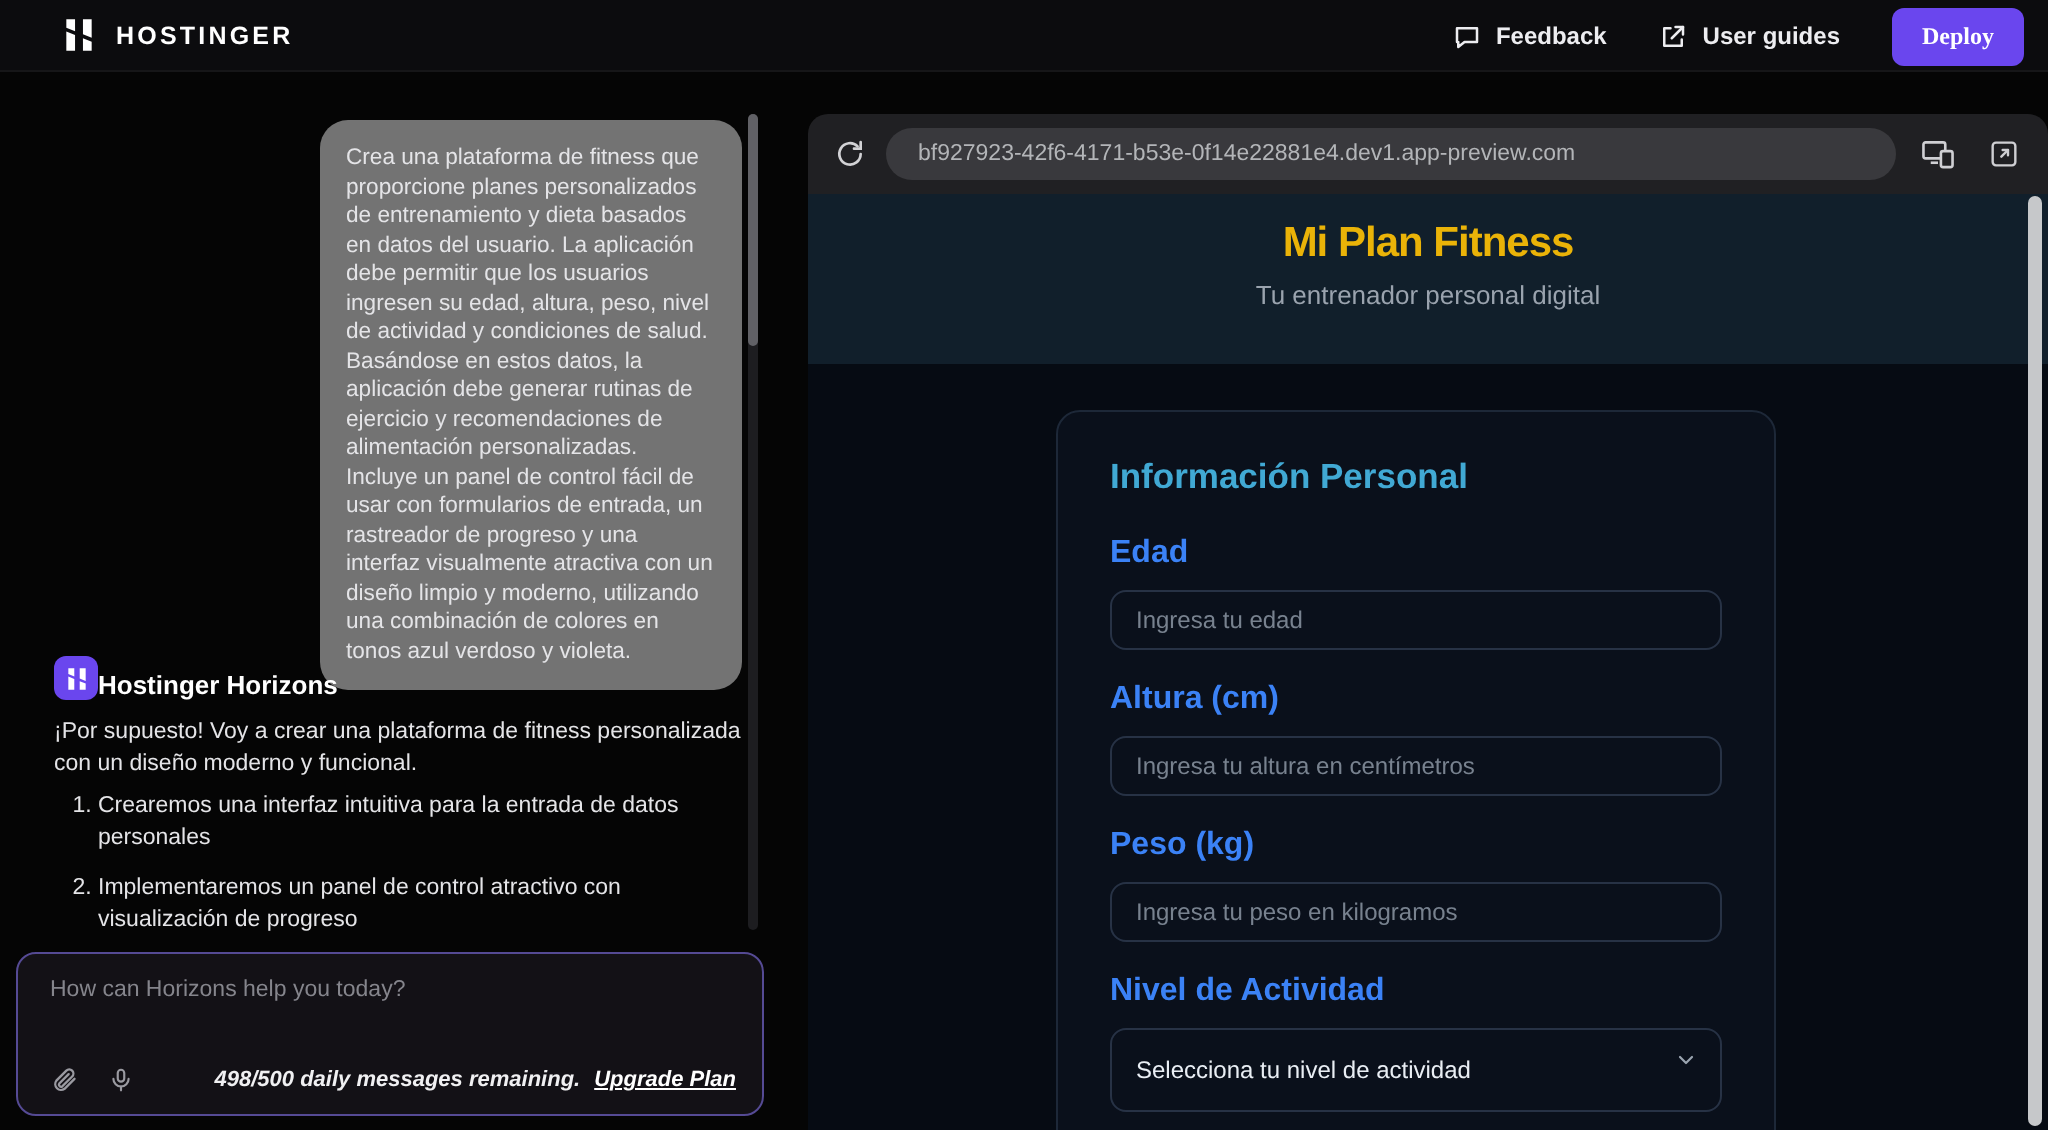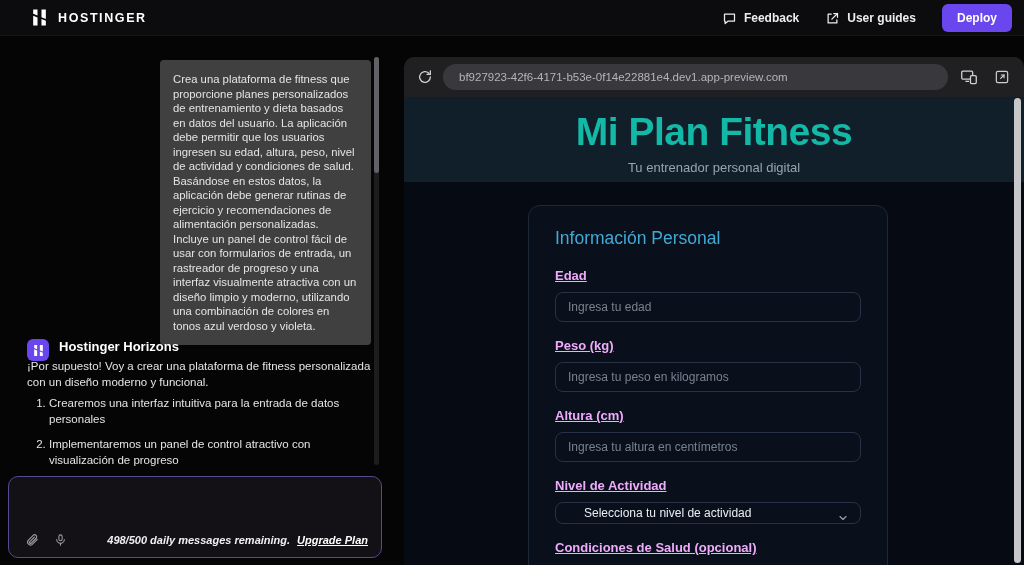--- a/index.html
+++ b/index.html
@@ -10,30 +10,30 @@
   
   .topbar { position:absolute; left:0; top:0; width:1024px; height:36px; background:#0c0c0e;
             border-bottom:1px solid #161618; display:flex; align-items:center; }
   .brand { display:flex; align-items:center; gap:9px; margin-left:30px; }
   .brand svg { display:block; }
   .brand-name { color:#fff; font-size:12.5px; font-weight:bold; letter-spacing:1.6px; }
   .topbar-right { position:absolute; right:12px; top:0; height:36px; display:flex; align-items:center; gap:26px; }
   .topbar-btn { display:flex; align-items:flex-start; gap:7px; background:none; border:none; color:#ededf0;
                 font-family:"Liberation Sans",sans-serif; font-size:12px; font-weight:600; cursor:pointer; }
   .deploy-btn { background:#6a46ee; color:#fff; border:none; border-radius:6px; padding:7px 15px;
-                font-family:Liberation Sans, sans-serif; font-size:12px; font-weight:bold; cursor:pointer; }
+                font-family:Liberation Serif, serif; font-size:12px; font-weight:bold; cursor:pointer; }
 
   
   .chat-panel { position:absolute; left:0; top:36px; width:390px; height:529px; background:#050505; }
-  .user-bubble { position:absolute; left:160px; top:24px; width:211px; background:#404040; border-radius:4px;
+  .user-bubble { position:absolute; left:160px; top:24px; width:211px; background:#737373; border-radius:14px;
                  padding:12px 13px; color:#e4e4e7; font-size:11.3px; line-height:14.5px; white-space:pre-line; }
   .chat-track { position:absolute; left:374px; top:21px; width:5px; height:408px; background:#1d1d20; border-radius:3px; }
   .chat-thumb { position:absolute; left:374px; top:21px; width:5px; height:116px; background:#616166; border-radius:3px; }
 
-  .assistant-header { position:absolute; left:27px; top:303px; display:flex; align-items:flex-start; gap:10px; }
+  .assistant-header { position:absolute; left:27px; top:292px; display:flex; align-items:flex-end; }
   .avatar { width:22px; height:22px; border-radius:6px; background:#6a46ee; display:flex; align-items:center; justify-content:center; }
   .assistant-name { color:#fff; font-size:13px; font-weight:bold; }
   .assistant-intro { position:absolute; left:27px; top:323px; width:346px; color:#e4e4e7; font-size:11.5px; line-height:15.5px; }
   .assistant-steps { position:absolute; left:27px; top:360px; width:340px; color:#e4e4e7; font-size:11.5px; line-height:15.5px;
                      padding-left:22px; }
   .assistant-steps li { margin-bottom:10px; }
 
   .chat-input-box { position:absolute; left:8px; top:440px; width:374px; height:82px; background:#131116;
                     border:1px solid #554a94; border-radius:10px; }
   .chat-input-box textarea { position:absolute; left:16px; top:12px; width:340px; height:34px; background:transparent;
@@ -52,32 +52,32 @@
                    border-radius:10px 10px 0 0; }
   .chrome { position:absolute; left:0; top:0; width:620px; height:40px; display:flex; align-items:center; }
   .refresh-btn { background:none; border:none; padding:0; margin-left:13px; cursor:pointer; display:flex; }
   .url-pill { margin-left:10px; width:505px; height:26px; background:#39393d; border-radius:13px;
               display:flex; align-items:center; padding:13px 16px; cursor:pointer; }
   .url-text { color:#b3b5b8; font-size:11.5px; white-space:nowrap; overflow:hidden; text-overflow:ellipsis; }
   .chrome-icons { margin-left:auto; margin-right:14px; display:flex; align-items:center; gap:16px; }
 
   .viewport { position:absolute; left:0; top:40px; width:620px; height:468px; background:#060b13; overflow:hidden; }
   .app-header { position:absolute; left:0; top:0; width:620px; height:85px; background:#111f2b; text-align:center; }
-  .app-title { margin-top:13px; color:#14b8a6; font-size:39px; font-weight:bold; letter-spacing:-0.5px; }
+  .app-title { margin-top:13px; color:#eab308; font-size:21px; font-weight:bold; letter-spacing:-0.5px; }
   .app-subtitle { margin-top:6px; color:#9aa3ae; font-size:13px;text-align:center; }
   .card { position:absolute; left:124px; top:108px; width:360px; height:420px; background:#0a101b;
           border:1px solid #1d2838; border-radius:12px; padding:22px 26px; }
-  .card h2 { color:#41a9d4; font-size:17.5px; font-weight:normal; margin-bottom:19px; }
+  .card h2 { color:#41a9d4; font-size:17.5px; font-weight:bold; margin-bottom:19px; }
   .field-group { margin-bottom:16px; }
-  .field-label { display:block; color:#f0abfc; font-size:13px; font-weight:bold; margin-bottom:9px;text-decoration:underline; }
+  .field-label { display:block; color:#3b82f6; font-size:16px; font-weight:bold; margin-bottom:9px; }
   .field-input { width:100%; height:30px; background:#0a101b; border:1px solid #273245; border-radius:8px;
                  padding:0 12px; color:#e9eef4; font-family:"Liberation Sans",sans-serif; font-size:12px; outline:none; }
   .field-input::placeholder { color:#78828f; }
-  .field-select { position:relative; width:100%; height:22px; background:#0a101b; border:1px solid #273245;
-                  border-radius:8px; display:flex; align-items:center; padding:0 28px; cursor:pointer; }
+  .field-select { position:relative; width:100%; height:42px; background:#0a101b; border:1px solid #273245;
+                  border-radius:8px; display:flex; align-items:center; padding:0 12px; cursor:pointer; }
   .select-value { color:#e9eef4; font-size:12px; }
   .select-chevron { position:absolute; right:11px; top:9px; }
   .preview-scrollbar { position:absolute; right:3px; top:1px; width:7px; height:465px; background:#c6c8ca; border-radius:4px; }
 
   svg { display:block; }
 </style>
 </head>
 <body>
 
 <div class="screen">
@@ -142,20 +142,21 @@
     </div>
 
     <p class="assistant-intro">¡Por supuesto! Voy a crear una plataforma de fitness personalizada con un diseño moderno y funcional.</p>
 
     <ol class="assistant-steps">
       <li>Crearemos una interfaz intuitiva para la entrada de datos personales</li>
       <li>Implementaremos un panel de control atractivo con visualización de progreso</li>
     </ol>
 
     <div class="chat-input-box">
+      <textarea placeholder="How can Horizons help you today?" style=""></textarea>
       <div class="input-footer">
         <div class="input-icons">
           <button class="icon-btn">
             <span>
               <svg width="14" height="14" viewBox="0 0 24 24" fill="none" stroke="#9a9aa1" stroke-width="2" stroke-linecap="round">
                 <path d="M21 11l-8.5 8.5a5 5 0 0 1-7-7L14 4a3.5 3.5 0 0 1 5 5l-8.5 8.5a1.8 1.8 0 0 1-2.5-2.5L16 7"></path>
               </svg>
             </span>
           </button>
           <button class="icon-btn">
@@ -220,27 +221,27 @@
 
       <div class="card">
         <h2>Información Personal</h2>
 
         <div class="field-group">
           <label class="field-label">Edad</label>
           <input class="field-input" placeholder="Ingresa tu edad" style="">
         </div>
 
         <div class="field-group">
+          <label class="field-label">Altura (cm)</label>
+          <input class="field-input" placeholder="Ingresa tu altura en centímetros" style="">
+        </div>
+
+        <div class="field-group">
           <label class="field-label">Peso (kg)</label>
           <input class="field-input" placeholder="Ingresa tu peso en kilogramos" style="">
-        </div>
-
-        <div class="field-group">
-          <label class="field-label">Altura (cm)</label>
-          <input class="field-input" placeholder="Ingresa tu altura en centímetros" style="">
         </div>
 
         <div class="field-group">
           <label class="field-label">Nivel de Actividad</label>
           <div class="field-select">
             <span class="select-value">Selecciona tu nivel de actividad</span>
             <span class="select-chevron">
               <svg width="12" height="12" viewBox="0 0 24 24" fill="none" stroke="#9aa4b0" stroke-width="2.2" stroke-linecap="round" stroke-linejoin="round">
                 <path d="M6 9l6 6 6-6"></path>
               </svg>

